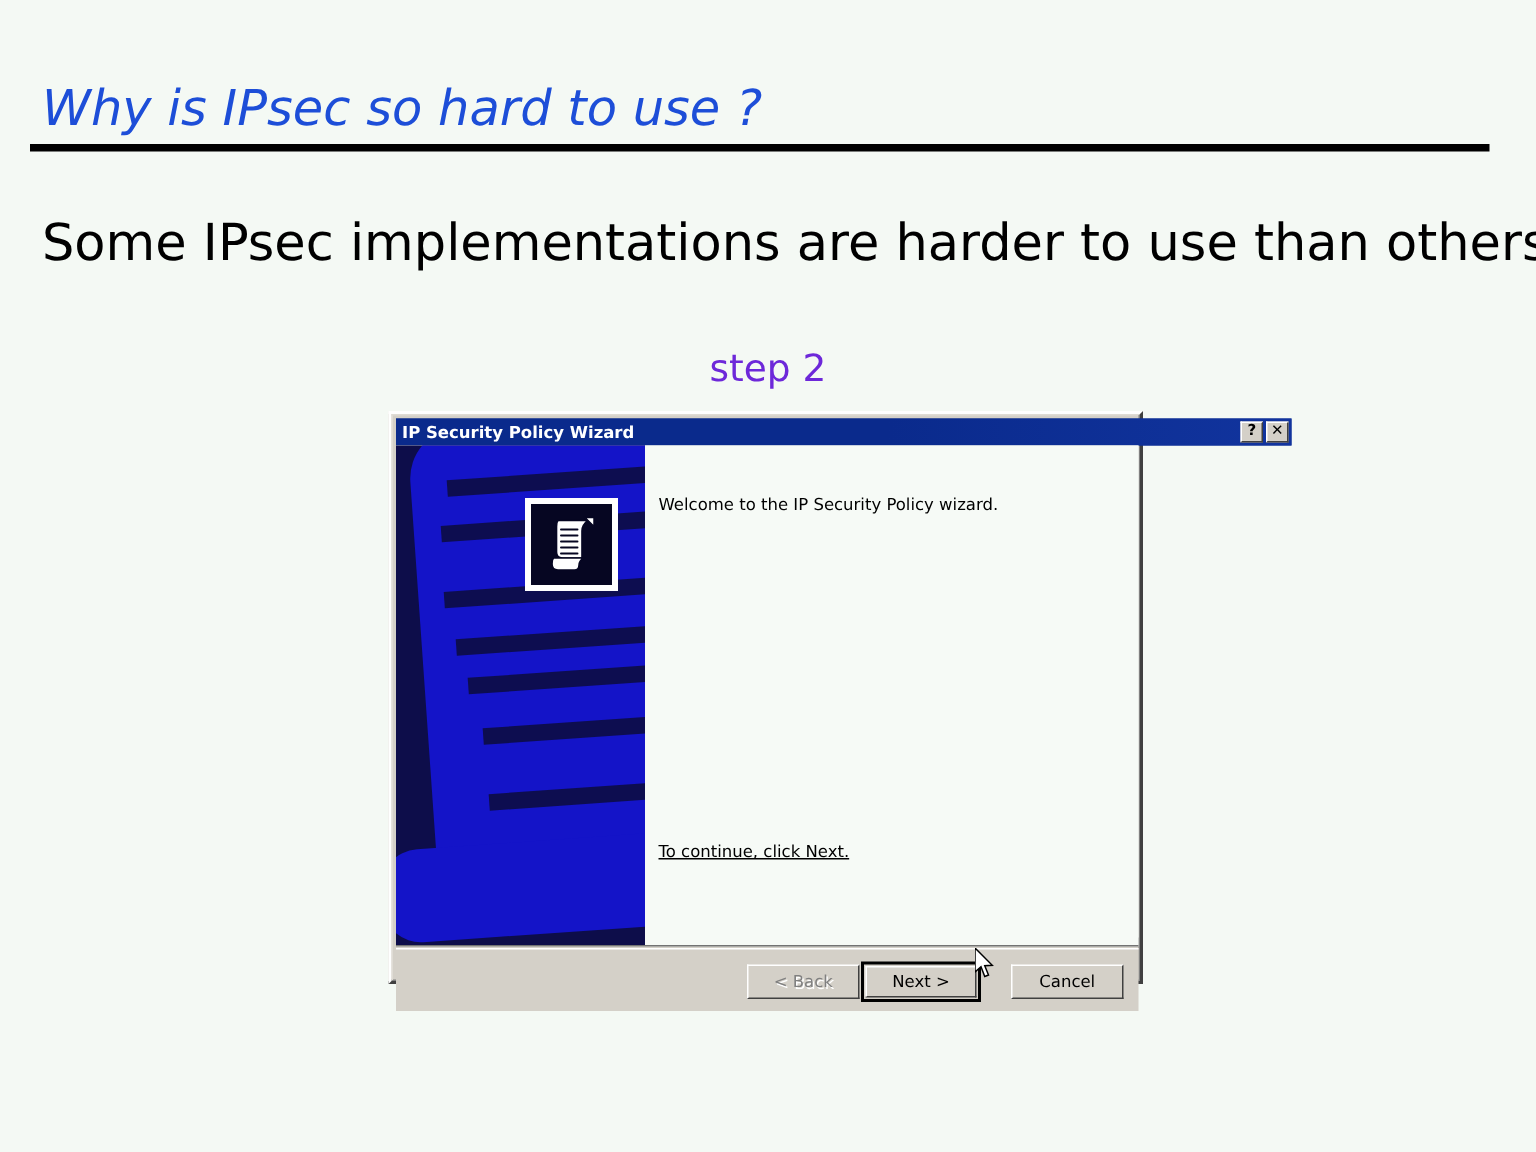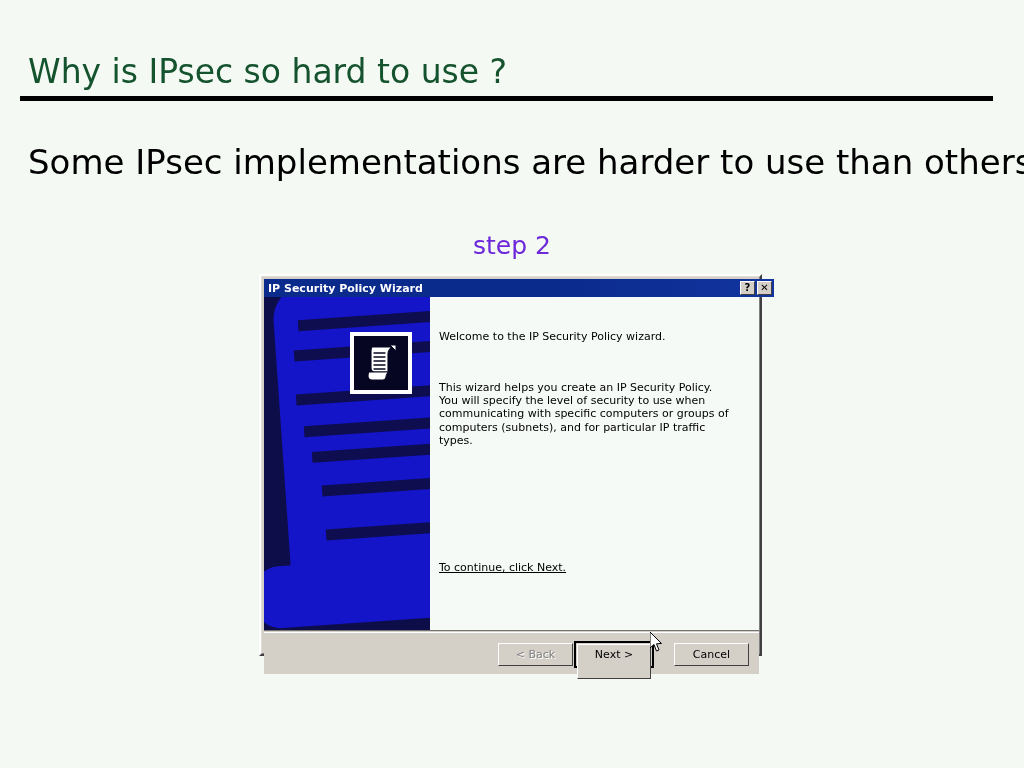--- a/index.html
+++ b/index.html
@@ -17,23 +17,24 @@
     position: relative;
   }
 
   
   #slide-title {
     position: absolute;
     left: 28px;
     top: 52px;
     font-size: 33px;
     line-height: 40px;
-    color: #14532d;
+    color: #1d4ed8;
     letter-spacing: 0px;
     white-space: nowrap;
+    font-style: italic;
   }
   #title-rule {
     position: absolute;
     left: 20px;
     top: 96px;
     width: 973px;
     height: 5px;
     background: #000000;
   }
   #slide-subtitle {
@@ -76,21 +77,21 @@
     border-top: 1px solid #dfdcd5;
     border-left: 1px solid #dfdcd5;
     border-right: 1px solid #808080;
     border-bottom: 1px solid #808080;
   }
 
   
   #title-bar {
     position: absolute;
     left: 2px; top: 2px;
-    width: 510px;
+    width: 597px;
     height: 18px;
     background: linear-gradient(to right, #0a2a8c 0%, #0a2a8c 55%, #11349e 100%);
     background-color: #0b2d8f;
     display: flex;
     align-items: center;
   }
   #title-bar-text {
     color: #ffffff;
     font-size: 11px;
     font-weight: bold;
@@ -265,21 +266,21 @@
   #btn-next-wrap {
     width: 80px;
     height: 27px;
     border: 2px solid #000000;
     padding: 1px;
     background: #d4d0c8;
     margin-left: 1px;
   }
   #btn-next {
     width: 100%;
-    height: 35px;
+    height: 21px;
     line-height: 19px;
   }
   #btn-cancel {
     width: 75px;
     margin-left: 20px;
   }
 
   
   #mouse-cursor {
     position: absolute;
@@ -335,21 +336,20 @@
               <line x1="15" y1="24" x2="26" y2="24"></line>
               <line x1="15" y1="28" x2="26" y2="28"></line>
             </g>
             <path d="M31 4 L37 4 L37 10 Z" fill="#ffffff" stroke="#060622" stroke-width="1"></path>
           </svg>
         </div>
       </div>
 
       <div id="wizard-pane">
         <div id="welcome-heading">Welcome to the IP Security Policy wizard.</div>
-        <div id="wizard-body">This wizard helps you create an IP Security Policy. You will specify the level of security to use when communicating with specific computers or groups of computers (subnets), and for particular IP traffic types.</div>
         <div id="continue-text">To continue, click Next.</div>
       </div>
     </div>
 
     <div id="button-bar">
       <div id="button-row">
         <div class="wiz-btn" id="btn-back">&lt; Back</div>
         <div id="btn-next-wrap">
           <div class="wiz-btn" id="btn-next">Next &gt;</div>
         </div>

